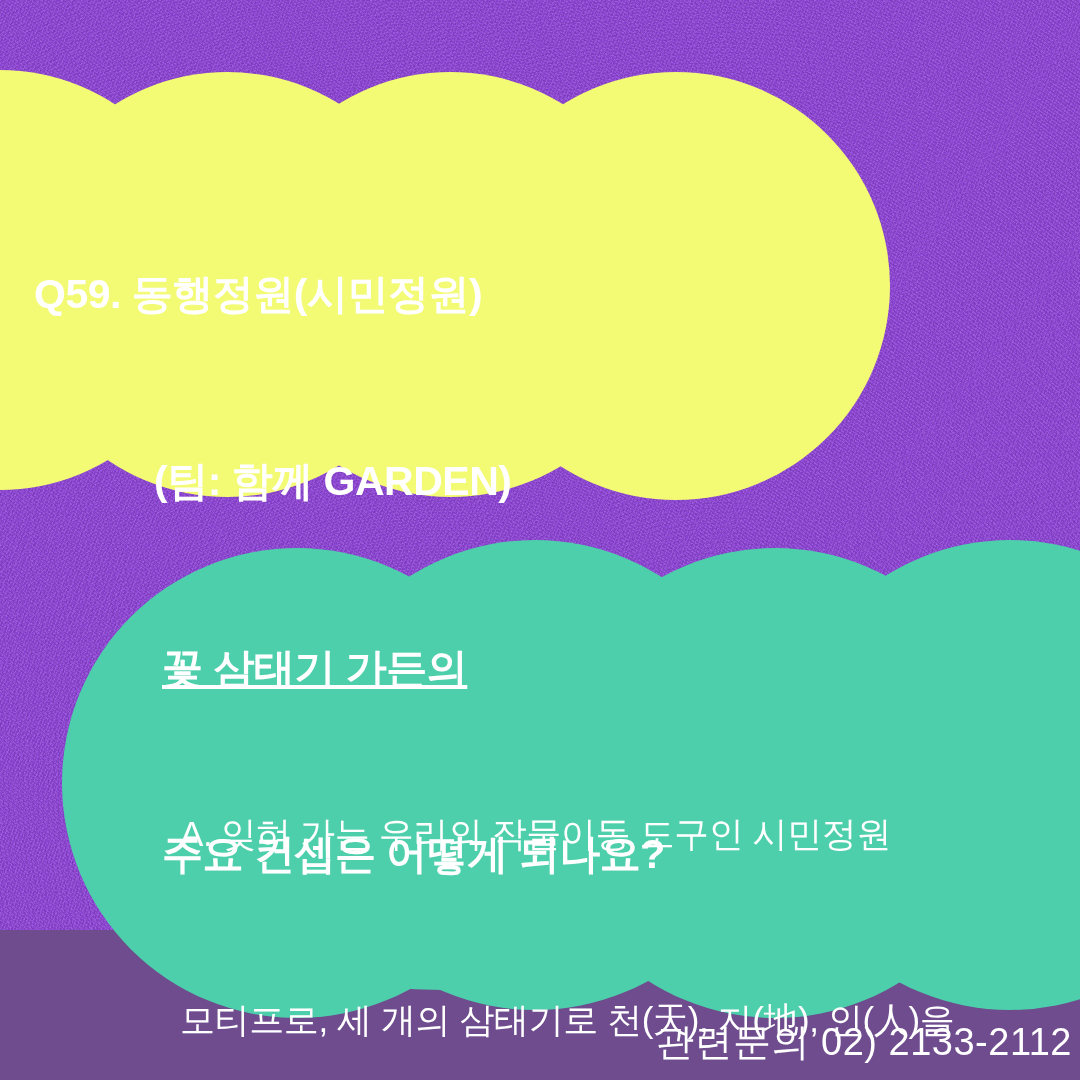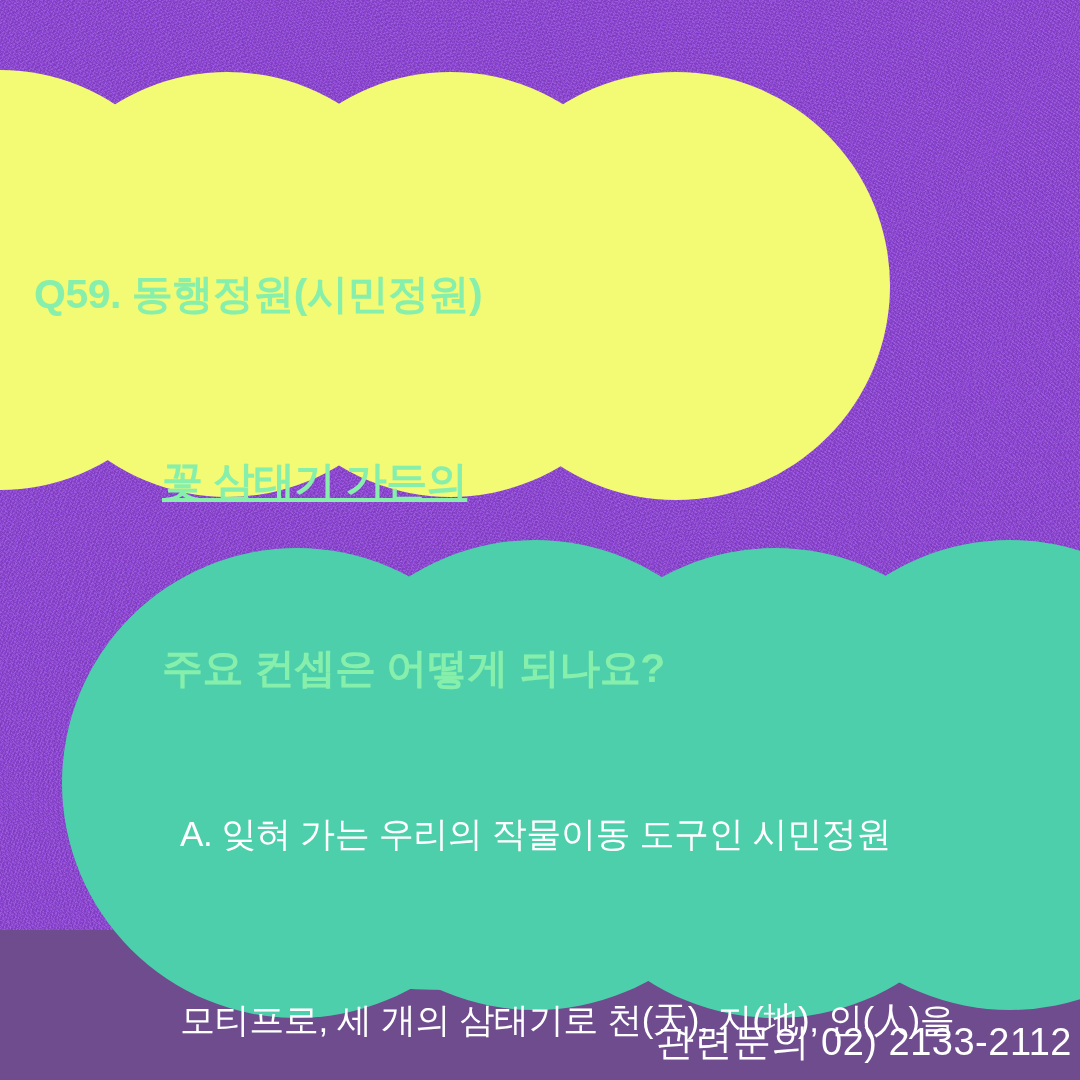--- a/index.html
+++ b/index.html
@@ -59,21 +59,21 @@
 
   .cloud-yellow .blob { background: #F3FA74; }
   .cloud-teal   .blob { background: #4ECFAB; }
 
   
   .question-text {
     position: absolute;
     left: 34px;
     top: 138px;
     width: 830px;
-    color: #86efac;
+    color: #ffffff;
     font-size: 41px;
     font-weight: 700;
     line-height: 1.52;
     letter-spacing: -0.5px;
     white-space: pre;
   }
   .question-text .q-line { display: block; }
   .question-text .q-line.indent-1 { padding-left: 0px; }
   .question-text .q-line.indent-2 { padding-left: 120px; }
   .question-text .q-line.indent-3 { padding-left: 128px; text-decoration: underline; }
@@ -128,20 +128,21 @@
     <div class="blob" style="left:  62px; top:548px; width:470px; height:470px;"></div>
     <div class="blob" style="left: 300px; top:540px; width:470px; height:470px;"></div>
     <div class="blob" style="left: 540px; top:548px; width:470px; height:470px;"></div>
     <div class="blob" style="left: 775px; top:540px; width:470px; height:470px;"></div>
     <div class="blob" style="left: 100px; top:660px; width:700px; height:330px;"></div>
     <div class="blob" style="left: 430px; top:660px; width:720px; height:330px;"></div>
   </div>
 
   <div class="question-text">
     <span class="q-line indent-1">Q59. 동행정원(시민정원)</span>
+    <span class="q-line indent-2">(팀: 함께 GARDEN)</span>
     <span class="q-line indent-3">꽃 삼태기 가든의</span>
     <span class="q-line indent-4">주요 컨셉은 어떻게 되나요?</span>
   </div>
 
   <div class="answer-text">
     <span class="a-line">A. 잊혀 가는 우리의 작물이동 도구인 시민정원</span>
     <span class="a-line">모티프로, 세 개의 삼태기로 천(天), 지(地), 인(人)을</span>
     
     
   </div>

